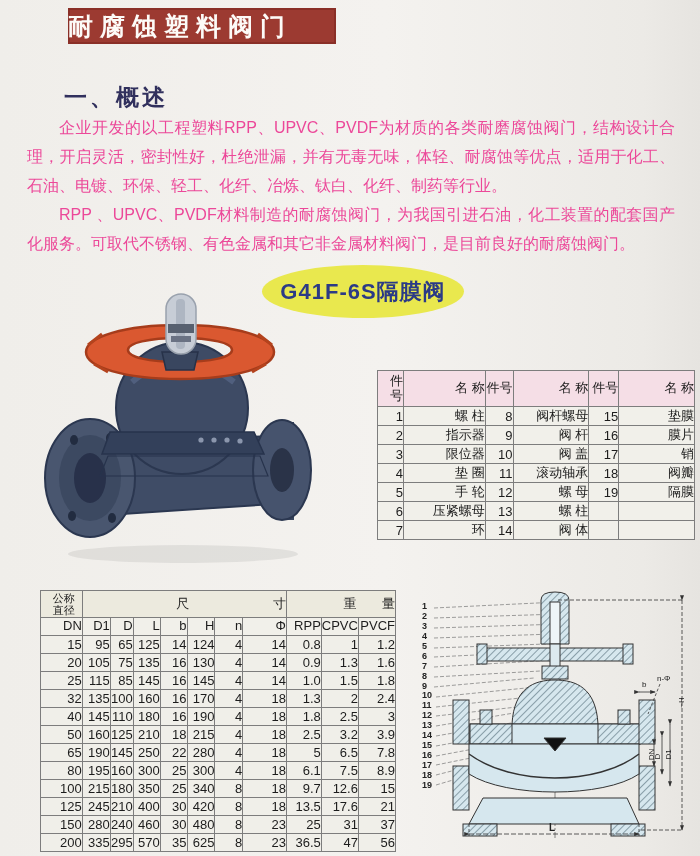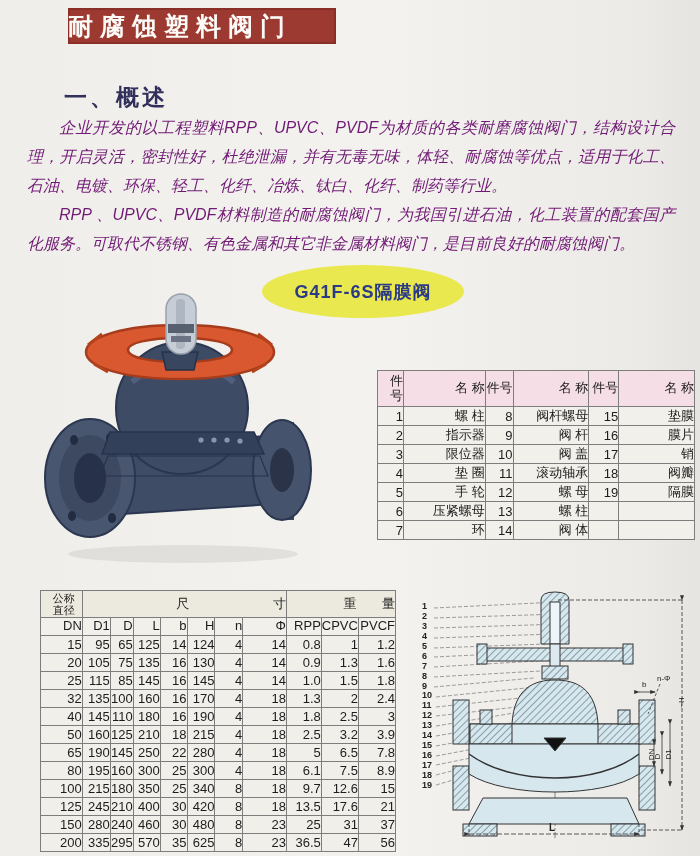--- a/index.html
+++ b/index.html
@@ -17,28 +17,28 @@
     background:#9c3a31; box-shadow: inset 0 0 0 2px #8a2f27;
     display:flex; align-items:center; justify-content:flex-start;
     color:#fdfbf8; font-size:25px; font-weight:bold; letter-spacing:7px;
   }
   
   .heading {
     position:absolute; left:64px; top:82px;
     font-size:23px; font-weight:bold; color:#31305d; letter-spacing:3px;
   }
   .paras { position:absolute; left:27px; top:113px; width:648px;
-    font-size:16px; line-height:29px; text-align:justify; color:#701a75;font-style:italic;}
+    font-size:16px; line-height:29px; text-align:justify; color:#ec4899;}
   .paras p { text-indent:2em; }
   
   .badge {
     position:absolute; left:262px; top:265px; width:202px; height:53px;
     background:#e9e84e; border-radius:50%;
     display:flex; align-items:center; justify-content:center;
-    color:#2b3a86; font-size:18px; font-weight:bold; letter-spacing:1px;
+    color:#2b3a86; font-size:22px; font-weight:bold; letter-spacing:1px;
   }
   
   .photo { position:absolute; left:28px; top:290px; width:302px; height:280px; }
   
   table { border-collapse:collapse; text-align:right;margin-left:20px; }
   td, th { border:1px solid #7d7d7d; font-weight:normal; }
   
   .parts-table { position:absolute; left:357px; top:370px; width:318px; font-size:13px; }
   .parts-table th { background:#f5dee6; height:36px; word-break:break-all; line-height:1.15; padding:1px 0; }
   .parts-table td { background:#f1f0ea; height:19px; }

